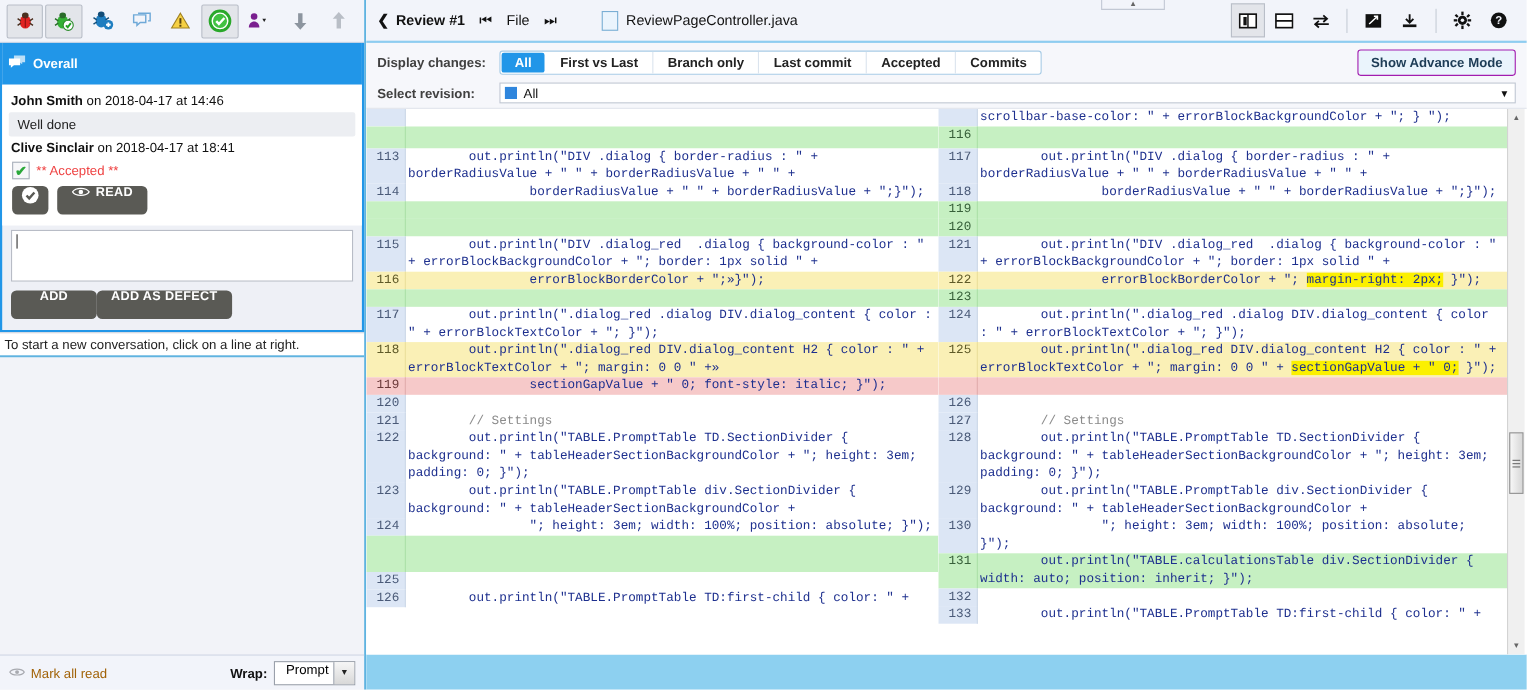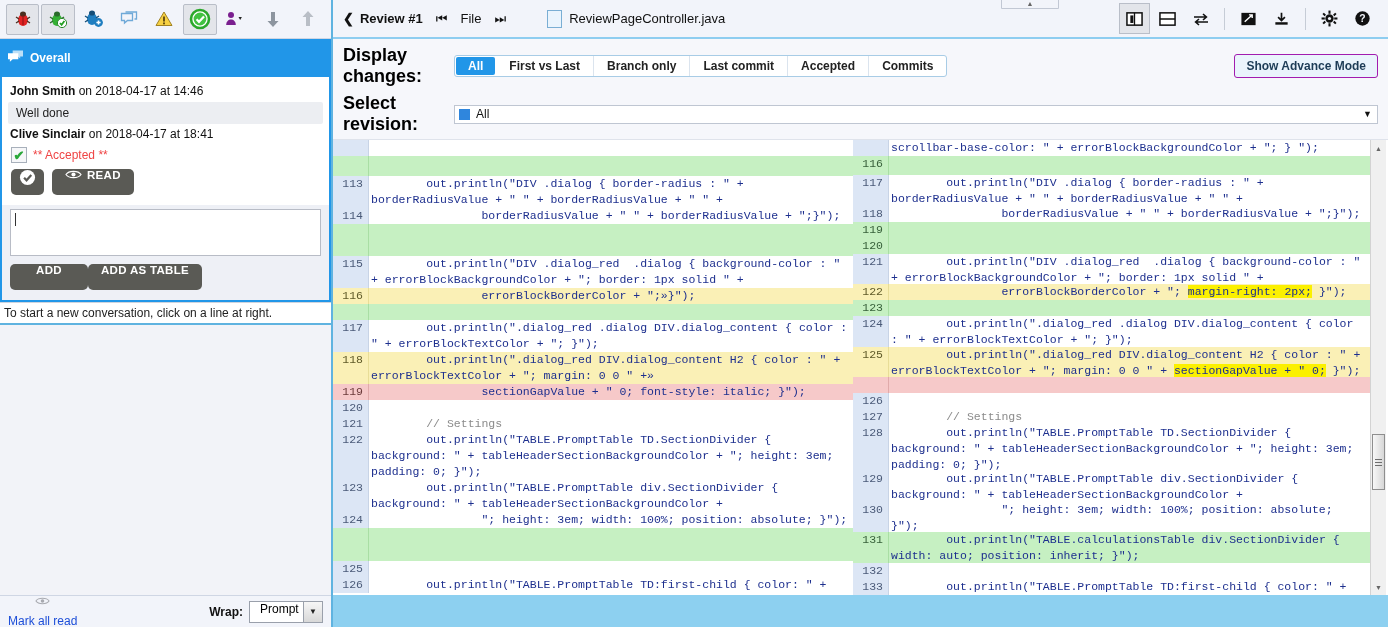--- a/index.html
+++ b/index.html
@@ -96,21 +96,21 @@
     border-bottom: 2px solid #5fb3e0;
   }
   #left-fill { flex: 1; background: #f2f3f8; }
   #left-bottom {
     height: 32px; min-height: 32px;
     background: #f2f4fa;
     border-top: 1px solid #cfd6e4;
     display: flex; align-items: center;
     padding: 0 8px; gap: 6px;
   }
-  #mark-read { color: #1d4ed8; font-size: 12px; display: flex; align-items: center; gap: 5px; flex-direction: column; }
+  #mark-read { color: #a16207; font-size: 12px; display: flex; align-items: center; gap: 5px; }
   #wrap-label { margin-left: auto; font-weight: bold; font-size: 12px; color: #111; }
   #wrap-select {
     border: 1px solid #9aa0ab; background: #fff;
     height: 22px; display: flex; align-items: flex-start;
     font-size: 12px; padding-left: 10px; min-width: 74px;
   }
   #wrap-select .arrow {
     margin-left: auto; width: 19px; height: 20px;
     background: linear-gradient(#f6f6f6,#d8d8d8);
     border-left: 1px solid #9aa0ab;
@@ -147,21 +147,21 @@
   .ic-btn {
     width: 31px; height: 31px;
     display: flex; align-items: center; justify-content: center;
     border: 1px solid transparent;
   }
   .ic-btn.active { border: 1px solid #b9bec8; background: #e3e5ea; }
   .ic-sep { width: 1px; height: 22px; background: #c6ccd6; margin: 0 6px; }
 
   #filter-zone { background: #f6f7fb; padding: 6px 10px 4px 10px; border-bottom: 1px solid #dfe3eb; }
   #row-display { display: flex; align-items: center; gap: 9px; }
-  .fl-label { font-weight: bold; font-size: 18px; color: #000000; width: 102px; }
+  .fl-label { font-weight: bold; font-size: 12px; color: #404040; width: 102px; }
   #seg {
     display: flex; align-items: stretch;
     border: 1px solid #a8cce6; background: #ffffff; border-radius: 3px;
     height: 22px; overflow: hidden;
   }
   .seg-item {
     padding: 0 13px; display: flex; align-items: center;
     font-size: 12px; color: #222; font-weight: bold;
     border-right: 1px solid #dbe4ee;
   }
@@ -364,21 +364,21 @@
         </div>
       </div>
 
       <div id="reply-box"><span class="caret"></span><span></span></div>
 
       <div id="add-row">
         <div class="gbtn" style="width:78px">
           <span>ADD</span>
         </div>
         <div class="gbtn">
-          <span>ADD AS TABLE</span>
+          <span>ADD AS DEFECT</span>
         </div>
       </div>
     </div>
 
     <div id="hint-bar">To start a new conversation, click on a line at right.</div>
 
     <div id="left-fill"></div>
 
     <div id="left-bottom">
       <div id="mark-read">

